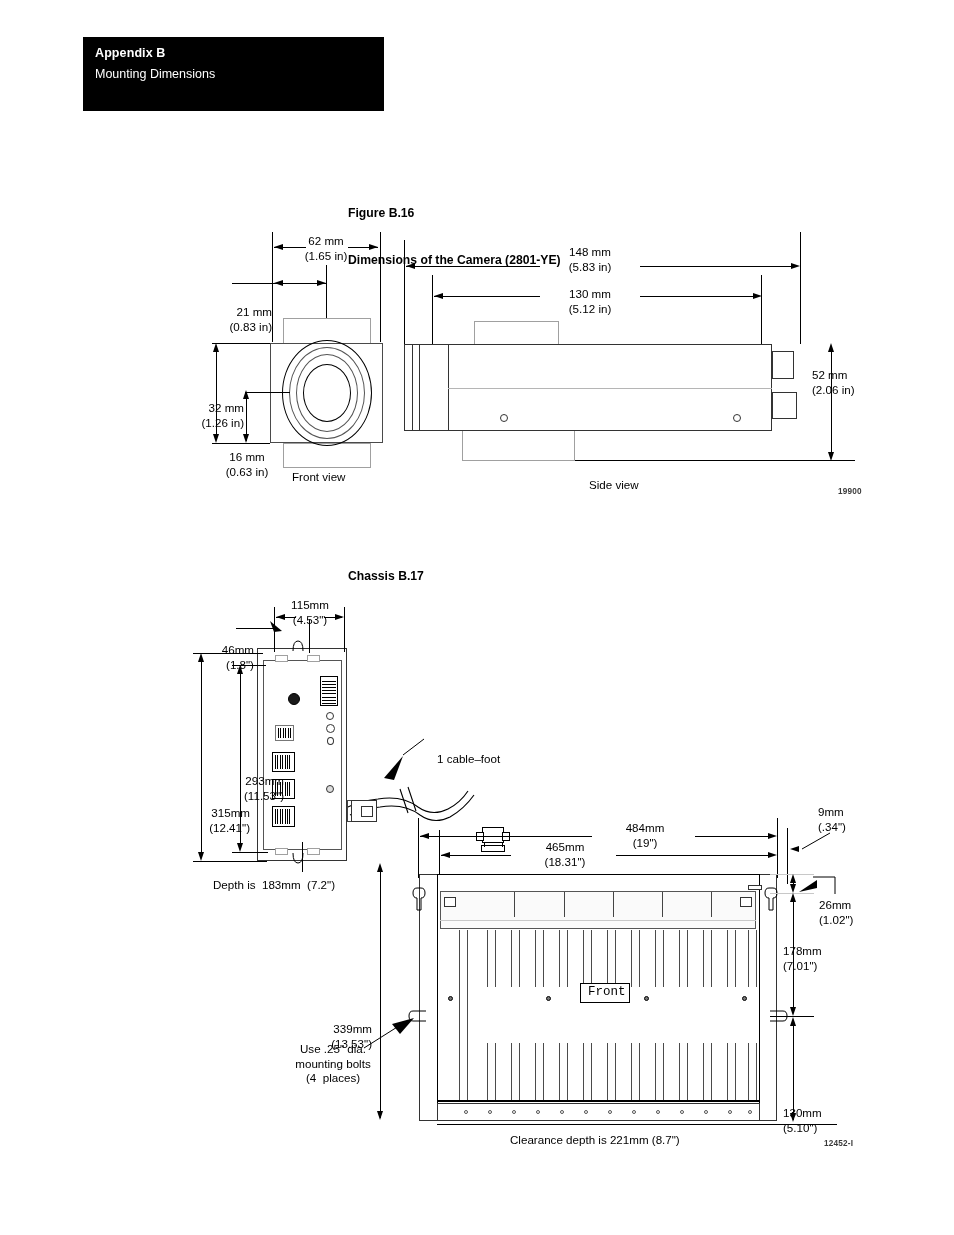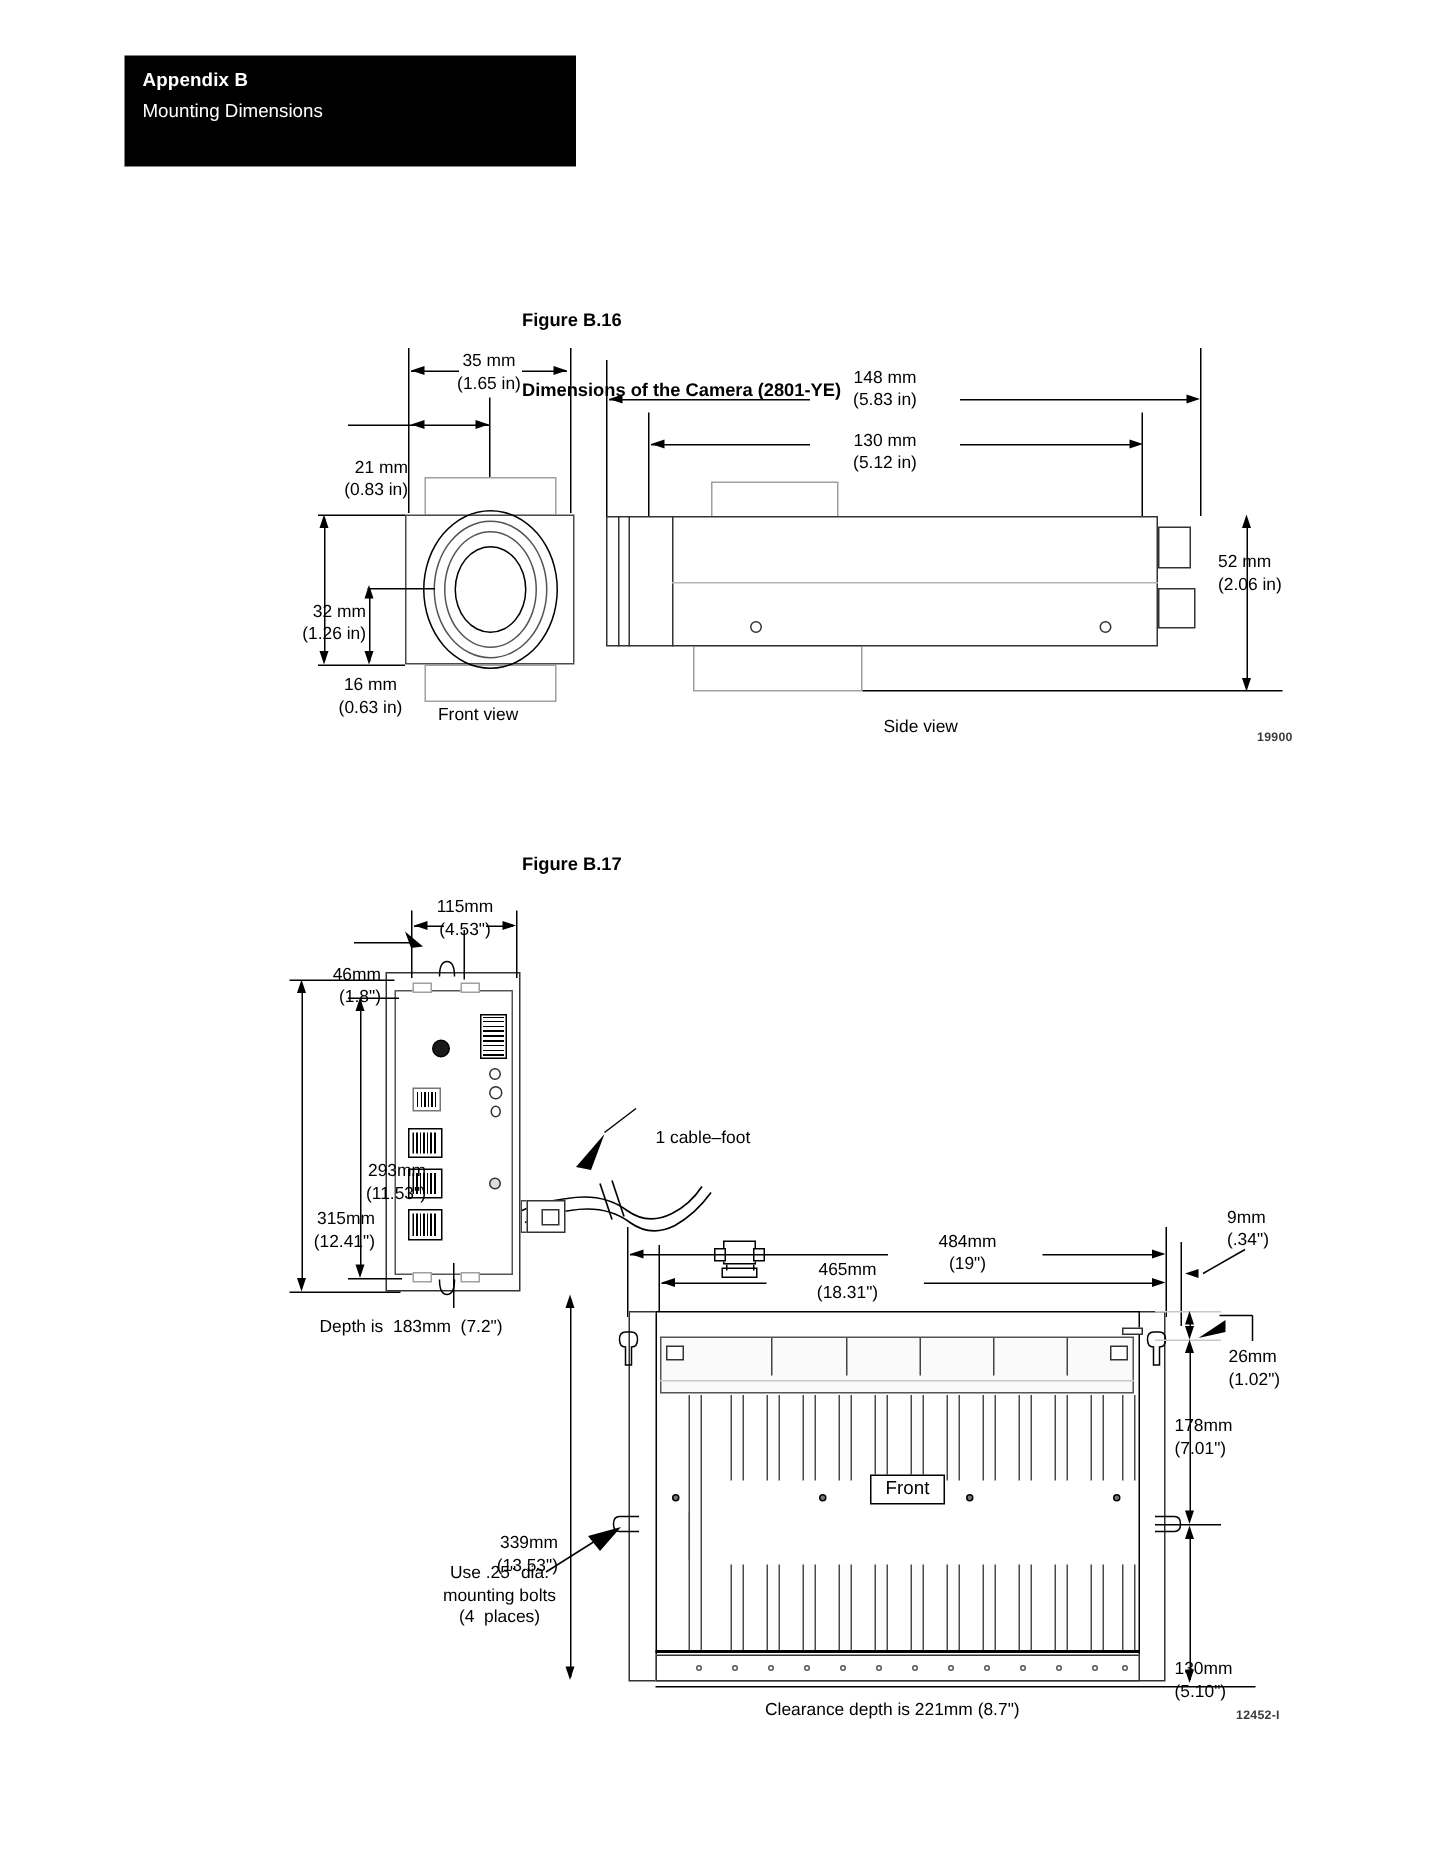--- a/index.html
+++ b/index.html
@@ -155,20 +155,21 @@
     box-sizing: border-box;
   }
   .frontbox {
     position: absolute;
     border: 1.6px solid #000;
     background: #fff;
     font-size: 12.5px;
     padding: 1px 7px 2px 7px;
     box-sizing: border-box;
     text-align: center;
+    font-family: Liberation Mono, monospace;
   }
   .ps-port {
     position: absolute;
     border: 1.8px solid #000;
     background: #fff;
     box-sizing: border-box;
   }
   .ps-port::after {
     content:"";
     position:absolute; left:2px; top:2px; right:2px; bottom:2px;
@@ -208,21 +209,21 @@
     <div>Figure B.16</div>
     <div>Dimensions of the Camera (2801-YE)</div>
   </div>
 
   <div>
 
     <div class="ln vl" style="left:272px; top:232px; height:110px;"></div>
     <div class="ln vl" style="left:380px; top:232px; height:110px;"></div>
     <div class="ln vl" style="left:326px; top:265px; height:78px;"></div>
 
-    <div class="dimtxt" style="left:278px; top:234px; width:96px;">35 mm
+    <div class="dimtxt" style="left:278px; top:234px; width:96px;">62 mm
 (1.65 in)</div>
     <div class="ln hl" style="left:274px; top:247px; width:32px;"></div>
     <div class="ln hl" style="left:348px; top:247px; width:30px;"></div>
     <div class="ar ar-l" style="left:274px; top:243.5px;"></div>
     <div class="ar ar-r" style="left:369px; top:243.5px;"></div>
 
     <div class="dimtxt right" style="left:186px; top:268px; width:86px;">21 mm
 (0.83 in)</div>
     <div class="ln hl" style="left:232px; top:283px; width:94px;"></div>
     <div class="ar ar-l" style="left:274px; top:279.5px;"></div>
@@ -295,21 +296,21 @@
     <div class="ar ar-d" style="left:827.5px; top:452px;"></div>
     <div class="dimtxt left" style="left:812px; top:368px; width:92px;">52 mm
 (2.06 in)</div>
 
     <div class="lbl" style="left:589px; top:478px;">Side view</div>
 
     <div class="drawno" style="left:838px; top:487px;">19900</div>
   </div>
 
   <div class="fig-title" id="fig17-title">
-    <div>Figure B.17</div>
+    <div>Chassis B.17</div>
   </div>
 
 
   <div>
 
     <div class="box" style="left:257px; top:648px; width:90px; height:213px; border-color:#333;"></div>
     <div class="box" style="left:263px; top:660px; width:79px; height:190px; border-color:#555;"></div>
 
     <div class="box-g" style="left:275px; top:655px; width:13px; height:7px;"></div>
     <div class="box-g" style="left:307px; top:655px; width:13px; height:7px;"></div>

